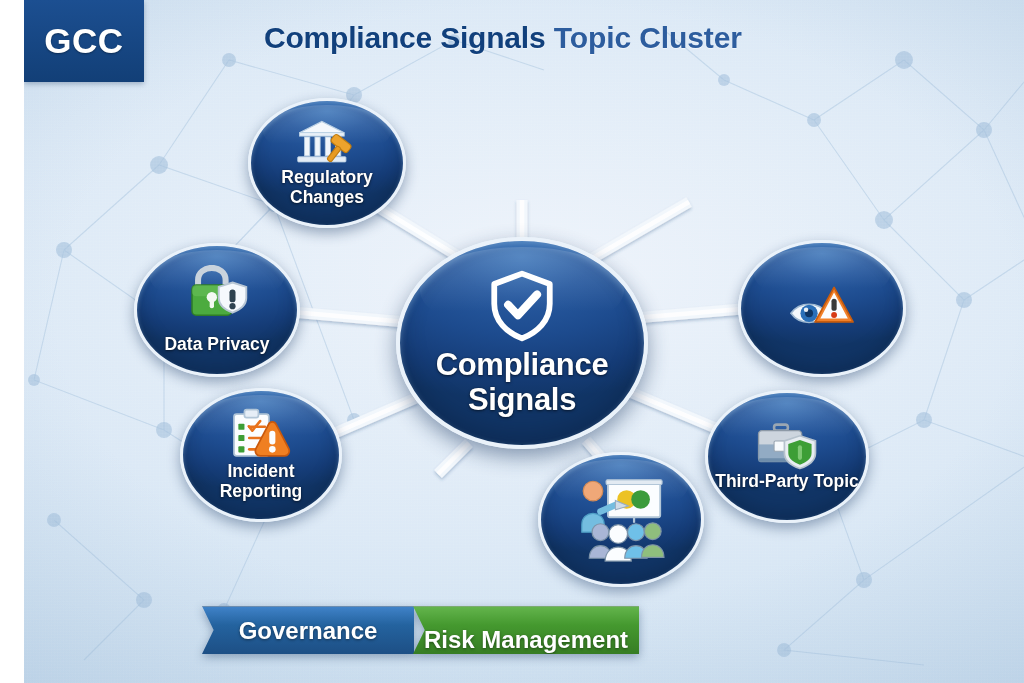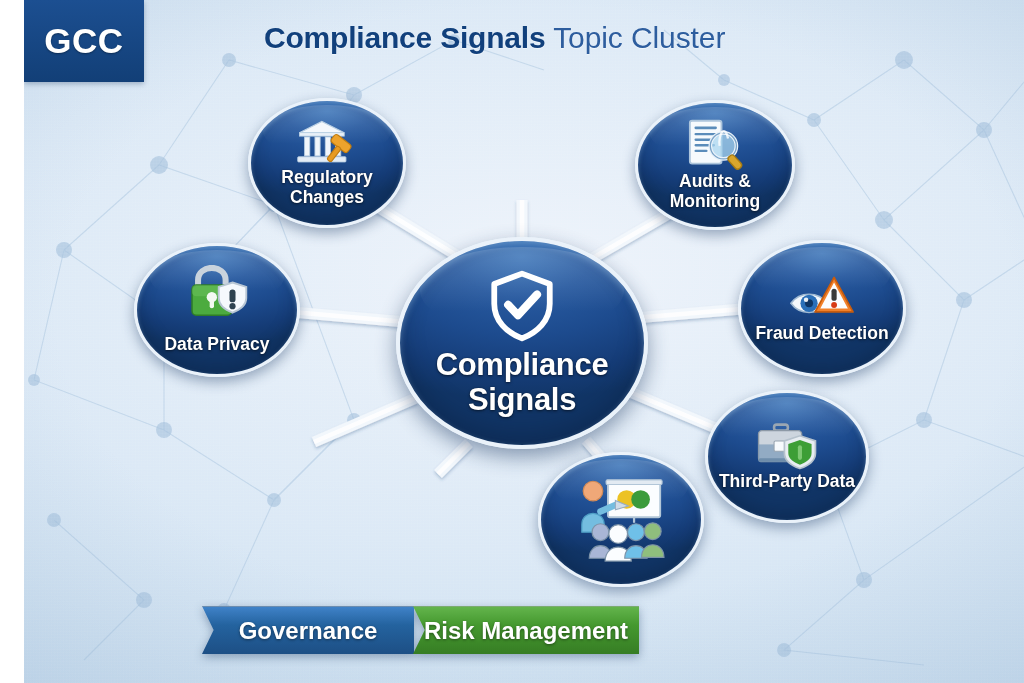--- a/index.html
+++ b/index.html
@@ -54,21 +54,21 @@
     text-shadow:0 1px 2px rgba(0,0,0,.35);
   }
 
   
   #title {
     position:absolute; left:240px; top:21px;
     font-size:30px; white-space:nowrap; z-index:40;
     text-shadow:0 1px 1px rgba(255,255,255,.55);
   }
   #title .t-strong { color:#11407c; font-weight:bold; letter-spacing:-.2px; }
-  #title .t-light  { color:#2d5d9e; font-weight:normal; letter-spacing:-.1px; }
+  #title .t-light  { color:#2d5d9e; font-weight:bold; letter-spacing:-.1px; }
 
   
   #links { position:absolute; inset:0; width:1024px; height:683px; z-index:5; }
 
   
   .node {
     position:absolute; z-index:10;
     border-radius:50%;
     background:
       radial-gradient(ellipse 100% 70% at 50% 8%, #3b74b8 0%, #27599f 28%, #1d4b8e 55%, #153c77 82%, #113566 100%);
@@ -141,20 +141,21 @@
     width:212px;
     background:linear-gradient(180deg,#3f82c8 0%,#24639f 38%,#1d4f85 100%);
     clip-path:polygon(0 0, 100% 0, 100% 100%, 0 100%, 5.5% 50%);
     border-top:1px solid rgba(255,255,255,.35);
   }
   .seg-risk {
     width:226px; margin-left:-1px;
     background:linear-gradient(180deg,#63b44c 0%,#45992f 38%,#367d24 100%);
     clip-path:polygon(0 0, 100% 0, 100% 100%, 0 100%, 5.2% 50%);
     border-top:1px solid rgba(255,255,255,.35);
+    align-items:flex-end;
   }
   .seg-eth {
     width:232px; margin-left:-1px;
     background:linear-gradient(180deg,#f2903c 0%,#e3701c 38%,#d45f10 100%);
     clip-path:polygon(0 0, 94.5% 0, 100% 50%, 94.5% 100%, 0 100%, 5.2% 50%);
     border-top:1px solid rgba(255,255,255,.35);
   }
 </style>
 </head>
 <body>
@@ -271,65 +272,47 @@
       <rect x="2" y="45" width="56" height="6" rx="1" fill="#e3ecf6" stroke="#b9cfe3" stroke-width="1"></rect>
       <g transform="rotate(38 52 30)">
         <rect x="40" y="24" width="24" height="11" rx="3.5" fill="#eda32c" stroke="#c07d12" stroke-width="1.3"></rect>
         <rect x="50" y="34" width="6" height="20" rx="2.5" fill="#e79a22" stroke="#c07d12" stroke-width="1.3"></rect>
       </g>
     </svg>
     <div class="lbl">Regulatory Changes</div>
   </div>
 
 
-  <div class="node sat" id="node-aud">
-    <svg class="ico" width="58" height="54" viewBox="0 0 62 58">
-      <rect x="4" y="3" width="34" height="46" rx="2.5" fill="#f6fafd" stroke="#adc5dc" stroke-width="2"></rect>
-      <g fill="#5a8cba">
-        <rect x="9" y="9" width="24" height="3" rx="1.2"></rect>
-        <rect x="9" y="16" width="24" height="2.6" rx="1.2"></rect>
-        <rect x="9" y="22" width="18" height="2.6" rx="1.2"></rect>
-        <rect x="9" y="28" width="22" height="2.6" rx="1.2"></rect>
-        <rect x="9" y="34" width="14" height="2.6" rx="1.2"></rect>
-      </g>
-      <circle cx="40" cy="30" r="14" fill="#a9d5ef" fill-opacity=".75" stroke="#e9f2fa" stroke-width="4"></circle>
-      <circle cx="40" cy="30" r="14" fill="none" stroke="#7ba4c8" stroke-width="1.4"></circle>
-      <path d="M36 30 a4 10 0 0 1 9 -8" fill="none" stroke="#ffffff" stroke-width="2.5" opacity=".8"></path>
-      <rect x="48" y="39" width="8" height="17" rx="3.5" fill="#d9a62c" stroke="#a87c14" stroke-width="1.5" transform="rotate(-42 52 47)"></rect>
-    </svg>
-    <div class="lbl">Audits &amp; Monitoring</div>
-  </div>
 
   <div class="node sat" id="node-fra">
     <svg class="ico" width="66" height="50" viewBox="0 0 76 58">
       <path d="M2 34 C12 20 34 20 44 34 C34 48 12 48 2 34 Z" fill="#f4f8fc" stroke="#9fb9d2" stroke-width="2"></path>
       <circle cx="23" cy="34" r="10" fill="#2a6fb8"></circle>
       <circle cx="23" cy="34" r="4.6" fill="#0e3564"></circle>
       <circle cx="19.5" cy="30" r="2.6" fill="#ffffff" opacity=".9"></circle>
       <rect x="40" y="31" width="14" height="6.5" rx="3" fill="#e8721c"></rect>
       <path d="M52 4 L74 44 H30 Z" fill="#f1812b" stroke="#c95c0d" stroke-width="2" stroke-linejoin="round"></path>
       <path d="M52 10 L68 40 H36 Z" fill="#fbfdff"></path>
       <rect x="49" y="17" width="6" height="14" rx="3" fill="#3a3a3a"></rect>
       <circle cx="52" cy="36" r="3.4" fill="#d73b16"></circle>
     </svg>
-    <div class="lbl">Fraud Detection</div>
   </div>
 
   <div class="node sat" id="node-tpr">
     <svg class="ico" width="64" height="50" viewBox="0 0 74 58">
       <rect x="22" y="3" width="16" height="7" rx="3" fill="none" stroke="#9aa6b2" stroke-width="3"></rect>
       <rect x="4" y="10" width="50" height="36" rx="4" fill="#cdd5de" stroke="#8d99a6" stroke-width="1.6"></rect>
       <rect x="4" y="26" width="50" height="20" rx="0" fill="#7d9cbb" opacity=".75"></rect>
       <rect x="4" y="42" width="50" height="4" rx="2" fill="#6e8dab"></rect>
       <rect x="22" y="22" width="14" height="12" rx="1.5" fill="#f7fafd" stroke="#9aa6b2" stroke-width="1.3"></rect>
       <path d="M52 16 L70 22 V36 C70 46 61 51 52 54 C43 51 34 46 34 36 V22 Z" fill="#e8edf2" stroke="#b6c2cd" stroke-width="2"></path>
       <path d="M52 21 L65.5 25.5 V36 C65.5 43 59 47 52 49.5 C45 47 38.5 43 38.5 36 V25.5 Z" fill="#3d9e36"></path>
       <rect x="49.6" y="27" width="4.8" height="17" rx="2.4" fill="#89cf7e" opacity=".85"></rect>
     </svg>
-    <div class="lbl">Third-Party Data</div>
+    <div class="lbl">Third-Party Topic</div>
   </div>
 
   <div class="node sat" id="node-bot">
     <svg class="ico" width="100" height="84" viewBox="0 0 104 90">
       <rect x="38" y="4" width="56" height="38" rx="2" fill="#fbfdff" stroke="#b2c6d8" stroke-width="2"></rect>
       <rect x="36" y="2" width="60" height="5" rx="1.5" fill="#e2eaf2" stroke="#b2c6d8" stroke-width="1.2"></rect>
       <circle cx="58" cy="23" r="10" fill="#ecc224"></circle>
       <circle cx="73" cy="23" r="10" fill="#3b9b3b"></circle>
       <line x1="66" y1="42" x2="66" y2="48" stroke="#b2c6d8" stroke-width="2.4"></line>
       <circle cx="22" cy="14" r="10.5" fill="#f0a878" stroke="#d28a57" stroke-width="1.3"></circle>
@@ -352,20 +335,41 @@
         <g fill="#8fbe7d">
             <circle cx="86" cy="57" r="9"></circle>
             <path d="M74 85 C74 67 98 67 98 85 Z"></path>
           </g>
       </g>
     </svg>
     <div class="lbl"></div>
   </div>
 
 
+  <div class="node sat" id="node-inc">
+    <svg class="ico" width="62" height="54" viewBox="0 0 70 62">
+      <rect x="4" y="7" width="40" height="48" rx="3" fill="#fbfdff" stroke="#b2c6d8" stroke-width="2"></rect>
+      <rect x="16" y="2" width="16" height="9" rx="2.5" fill="#e6eef7" stroke="#b2c6d8" stroke-width="2"></rect>
+      <g fill="#3d9e36">
+        <rect x="9" y="18" width="7" height="7" rx="1"></rect>
+        <rect x="9" y="31" width="7" height="7" rx="1"></rect>
+        <rect x="9" y="44" width="7" height="7" rx="1"></rect>
+      </g>
+      <g fill="#e8721c">
+        <rect x="20" y="20" width="21" height="3" rx="1.5"></rect>
+        <rect x="20" y="33" width="21" height="3" rx="1.5"></rect>
+        <rect x="20" y="46" width="14" height="3" rx="1.5"></rect>
+      </g>
+      <path d="M21 21 L25 26 L34 15" fill="none" stroke="#e8721c" stroke-width="3" stroke-linecap="round" stroke-linejoin="round"></path>
+      <path d="M48 16 C50 16 51.5 17 52.5 19 L67 47 C68.5 51 66 55 62 55 H34 C30 55 27.5 51 29 47 L43.5 19 C44.5 17 46 16 48 16 Z" fill="#ef7f22" stroke="#c9590c" stroke-width="2"></path>
+      <rect x="44.5" y="26" width="7" height="16" rx="3.5" fill="#fbfdff"></rect>
+      <circle cx="48" cy="47.5" r="3.8" fill="#fbfdff"></circle>
+    </svg>
+    <div class="lbl">Incident Reporting</div>
+  </div>
 
   <div class="node sat" id="node-dat">
     <svg class="ico" width="62" height="54" viewBox="0 0 72 62">
       <path d="M14 24 V17 C14 8 22 3 30 3 C38 3 46 8 46 17 V24" fill="none" stroke="#c9d3dd" stroke-width="7" stroke-linecap="round"></path>
       <rect x="7" y="23" width="46" height="35" rx="5" fill="#4cab3f" stroke="#2f7d27" stroke-width="1.8"></rect>
       <rect x="7" y="23" width="46" height="13" rx="5" fill="#6cc15c" opacity=".55"></rect>
       <circle cx="30" cy="37" r="6" fill="#f3f9f2"></circle>
       <rect x="27.5" y="38" width="5" height="12" rx="2.4" fill="#f3f9f2"></rect>
       <path d="M54 20 L70 25 V38 C70 47 62 52 54 55 C46 52 38 47 38 38 V25 Z" fill="#f5f9fd" stroke="#b8c6d4" stroke-width="2.2"></path>
       <rect x="50.5" y="28" width="7" height="15" rx="3.4" fill="#2e4250"></rect>

